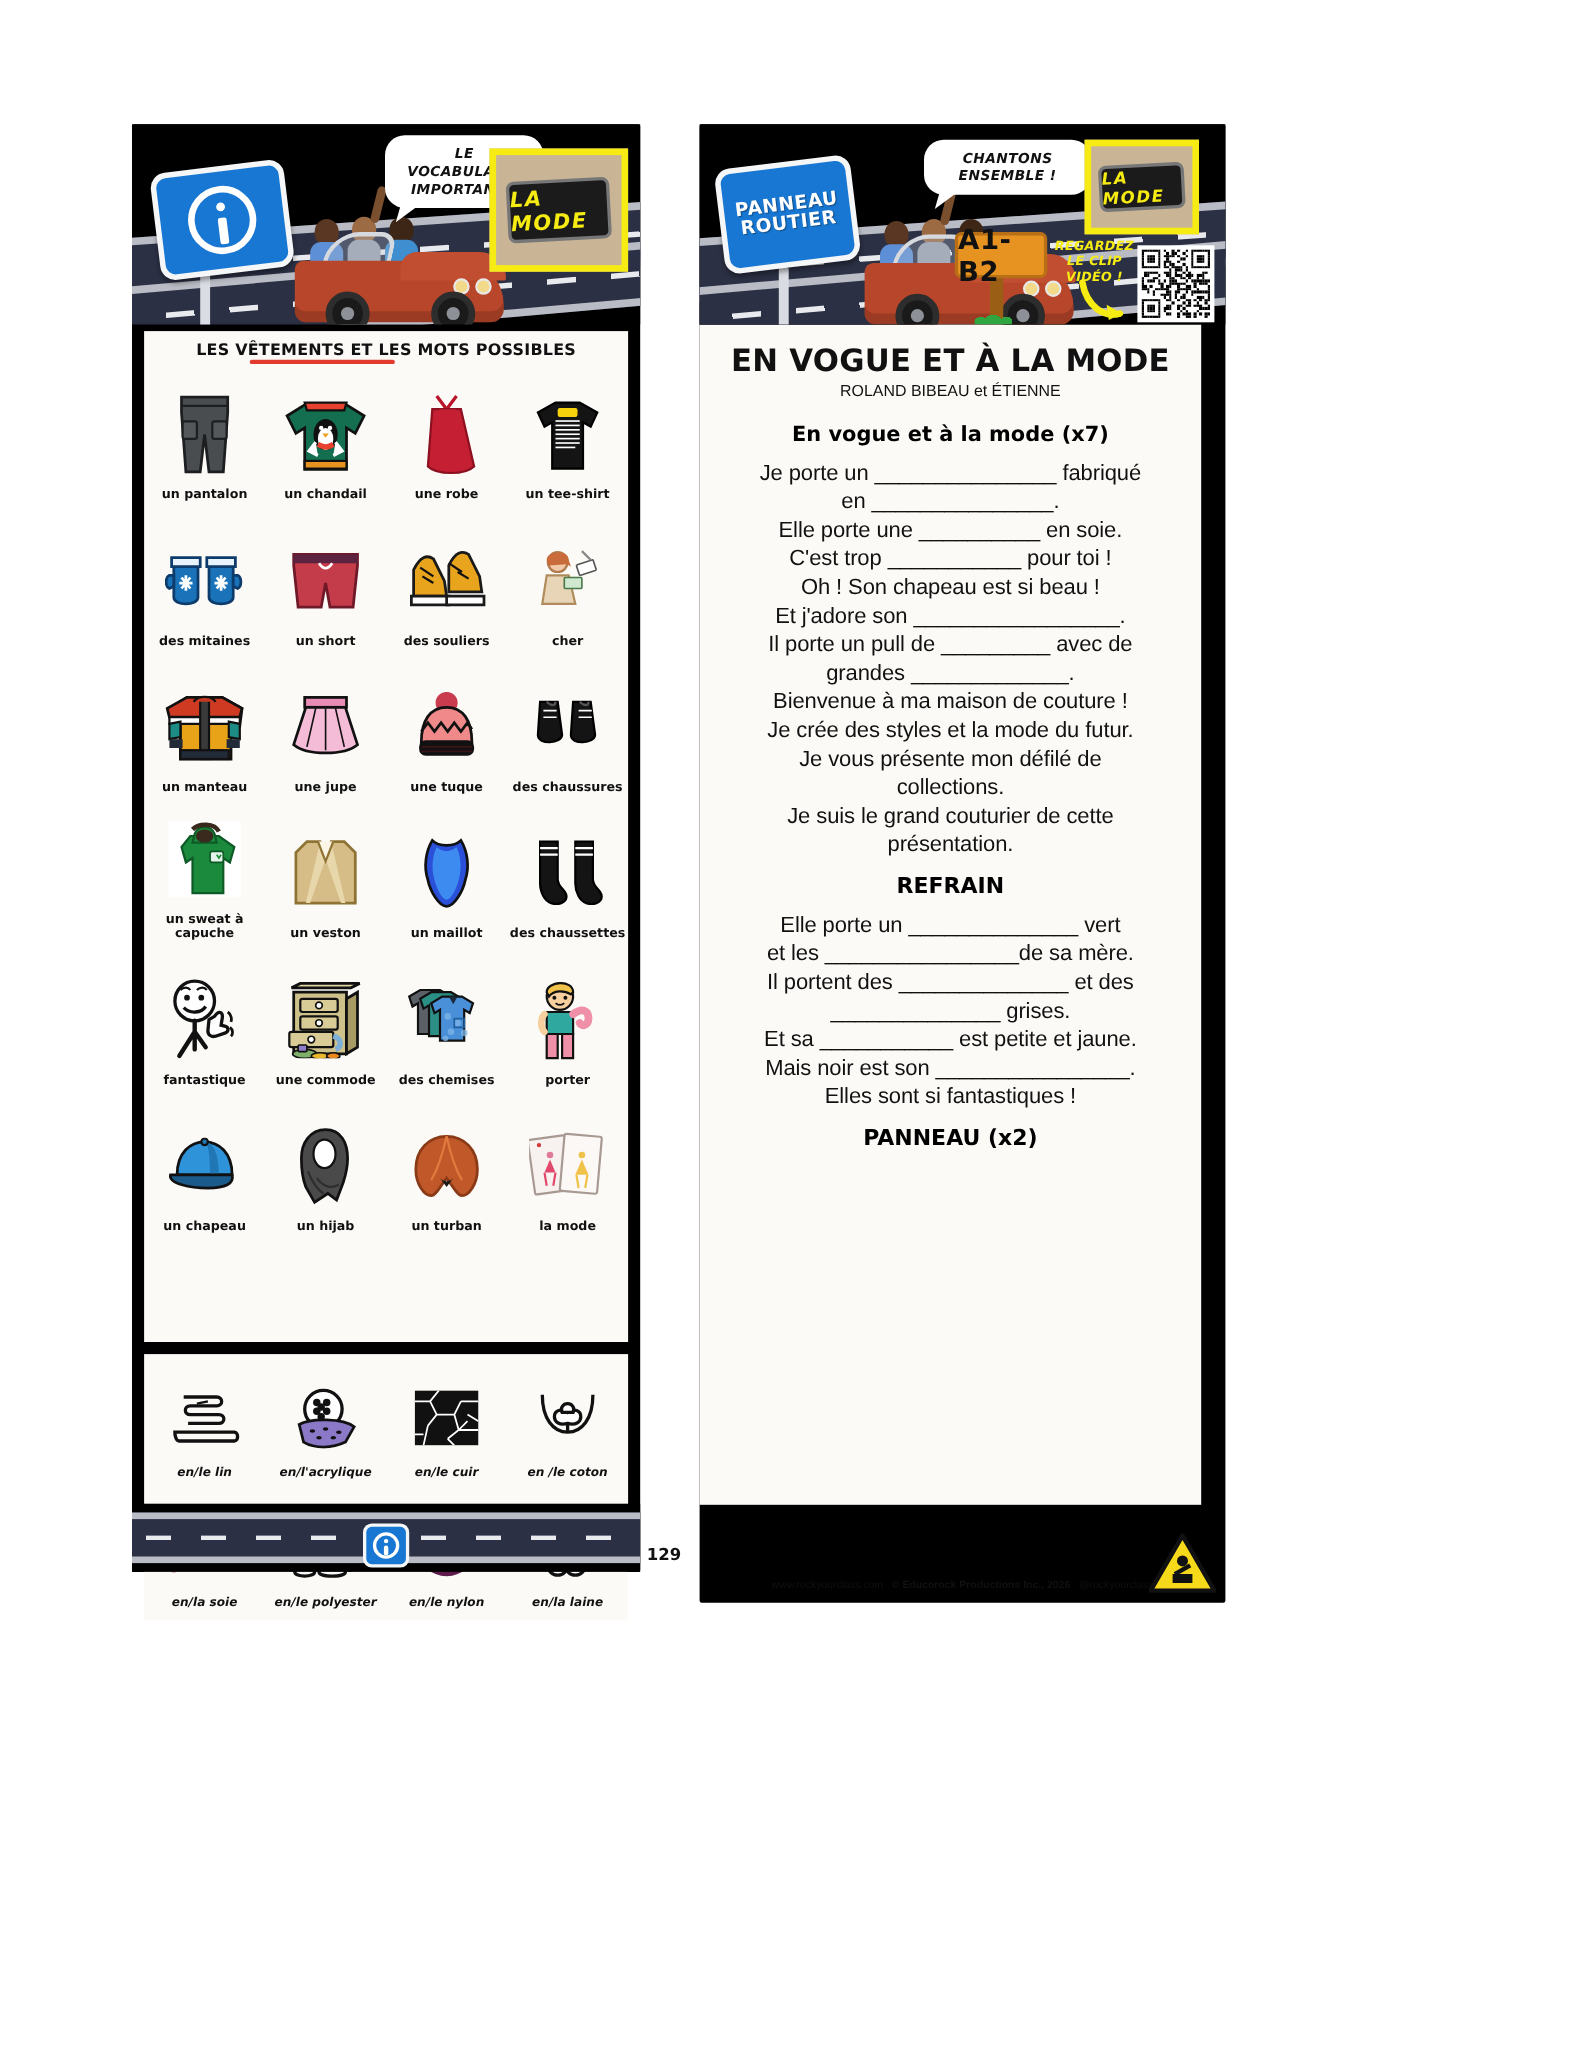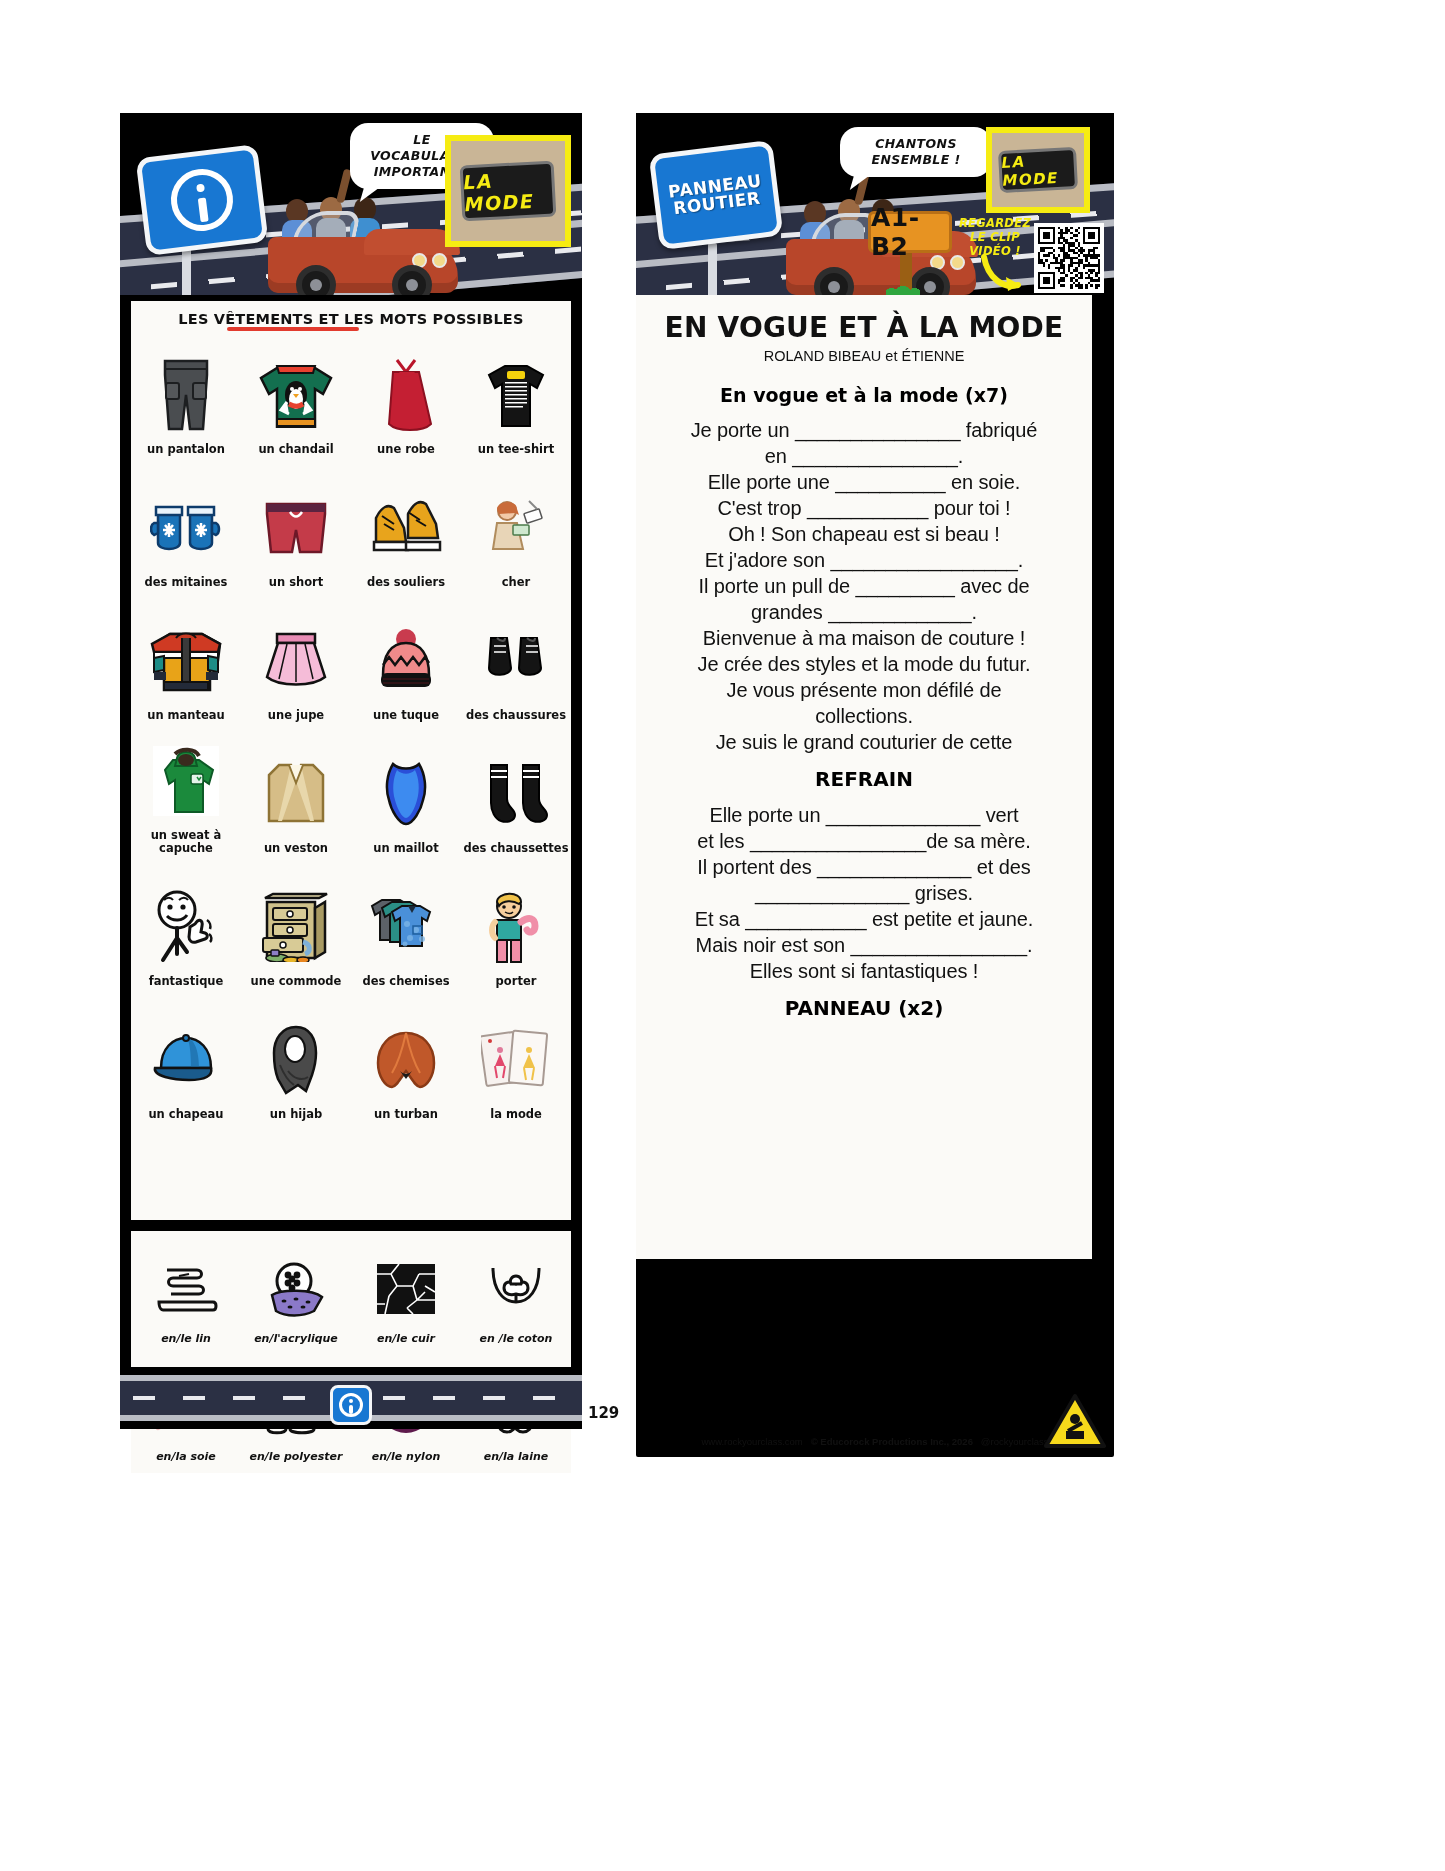--- a/index.html
+++ b/index.html
@@ -161,21 +161,21 @@
   .cell .label {
     font-size:11.5px; font-weight:bold; color:#111; text-align:center;
     line-height:1.12; margin-top:2px; font-family:"DejaVu Sans", sans-serif;
   }
   .fabric .label { font-style:italic; font-size:11px; }
 
   
   .art svg { display:block; }
 
   
-  #lyrics-sheet { left:11px; top:192px; width:456px; height:964px;
+  #lyrics-sheet { left:11px; top:192px; width:456px; height:1073px;
                   background:#fbfaf7; padding:16px 14px 10px; }
   .song-title {
     text-align:center; font-weight:bold; font-size:28px; letter-spacing:.2px;
     color:#111; font-family:"DejaVu Sans", sans-serif;
   }
   .song-authors {
     text-align:center; font-size:14.5px; color:#111; margin-top:4px;
     font-family:"Liberation Sans", sans-serif;
   }
   .song-chorus-head {
@@ -1459,20 +1459,21 @@
           <div class="lyric">C'est trop ___________ pour toi !</div>
           <div class="lyric">Oh ! Son chapeau est si beau !</div>
           <div class="lyric">Et j'adore son _________________.</div>
           <div class="lyric">Il porte un pull de _________ avec de</div>
           <div class="lyric">grandes _____________.</div>
           <div class="lyric">Bienvenue à ma maison de couture !</div>
           <div class="lyric">Je crée des styles et la mode du futur.</div>
           <div class="lyric">Je vous présente mon défilé de</div>
           <div class="lyric">collections.</div>
           <div class="lyric">Je suis le grand couturier de cette</div>
+          <div class="lyric">présentation.</div>
         </div>
       <div class="refrain">REFRAIN</div>
       <div class="lyric-block" id="refrain-lines">
           <div class="lyric">Elle porte un ______________ vert</div>
           <div class="lyric">et les ________________de sa mère.</div>
           <div class="lyric">Il portent des ______________ et des</div>
           <div class="lyric">______________ grises.</div>
           <div class="lyric">Et sa ___________ est petite et jaune.</div>
           <div class="lyric">Mais noir est son ________________.</div>
           <div class="lyric">Elles sont si fantastiques !</div>

